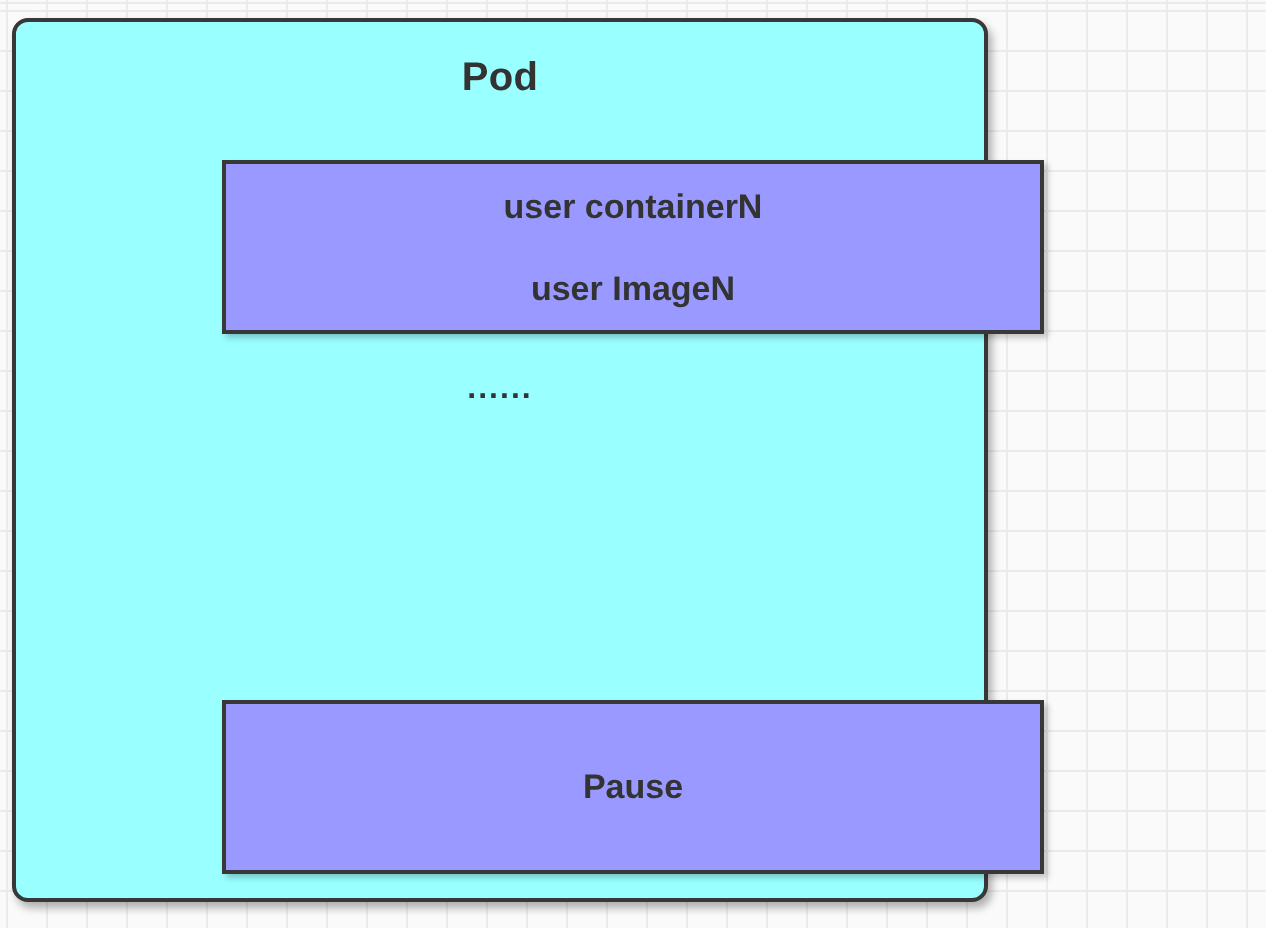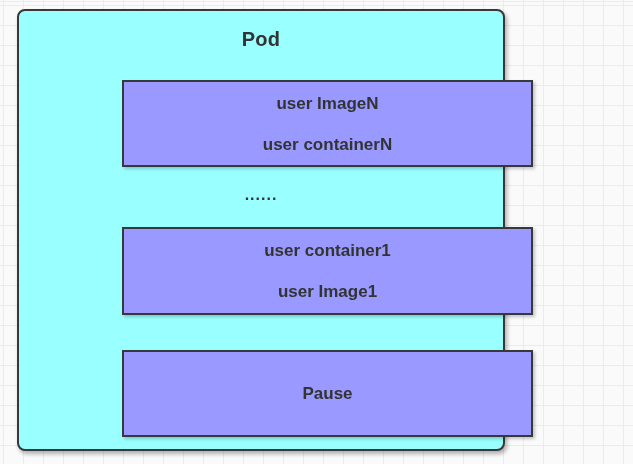--- a/index.html
+++ b/index.html
@@ -15,21 +15,21 @@
     position: relative;
     background:
       repeating-linear-gradient(to right,  #ebebeb 0 1px, transparent 1px 20px),
       repeating-linear-gradient(to bottom, #ebebeb 0 1px, transparent 1px 20px),
       #fafafa;
     background-position: 3px 5px, 3px 5px, 0 0;
     color: var(--text);
   }
   .pod {
     position: absolute;
-    left: 17px; top: 9px;
+    left: 6px; top: 9px;
     width: 488px; height: 442px;
     background: var(--pod-fill);
     border: 2px solid var(--border);
     border-radius: 8px;
     box-shadow: 2px 3px 4px rgba(0,0,0,0.30);
   }
   .pod-title {
     position: absolute;
     left: 0; top: 17px; width: 100%;
     text-align: center;
@@ -71,29 +71,25 @@
 </style>
 </head>
 <body>
 
 <div class="canvas">
   <div class="pod">
 
     <div class="pod-title">Pod</div>
 
     <div class="container-box box-n">
+      <div class="line">user containerN</div>
       <div class="line">user ImageN</div>
-      <div class="line">user containerN</div>
     </div>
 
     <div class="ellipsis">......</div>
 
-    <div class="container-box box-1">
-      <div class="line">user container1</div>
-      <div class="line">user Image1</div>
-    </div>
 
     <div class="container-box box-pause">
       <div class="line">Pause</div>
     </div>
 
   </div>
 </div>
 
 </body></html>

